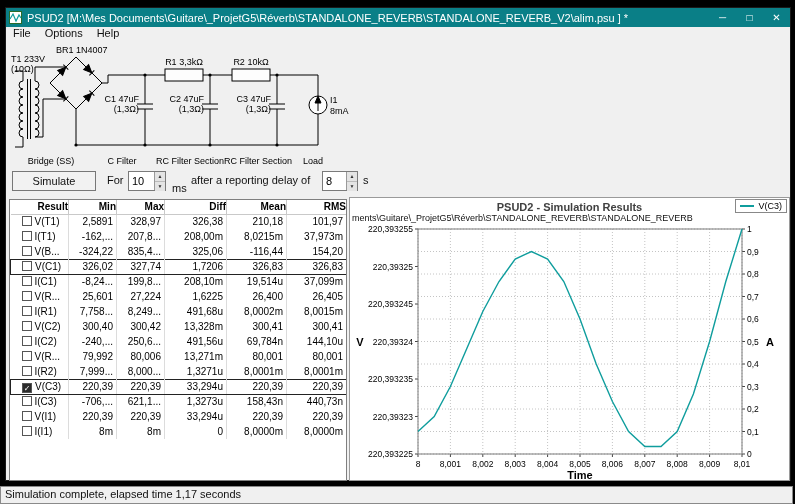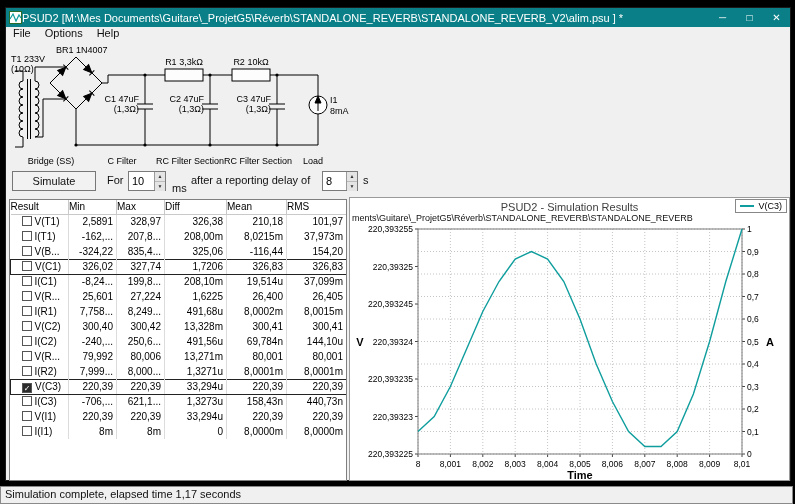--- a/index.html
+++ b/index.html
@@ -1,20 +1,20 @@
 <!DOCTYPE html>
 <html><head>
 <meta charset="utf-8">
 <style>
   *{margin:0;padding:0;box-sizing:border-box}
   html,body{width:795px;height:504px;background:#000;font-family:"Liberation Sans",sans-serif;position:relative;overflow:hidden}
   .window{position:absolute;left:5px;top:7px;width:786px;height:474px;background:#f0f0f0;border:1px solid #1a1a1a}
   .titlebar{height:19px;background:#0a7f87;display:flex;align-items:center;color:#fff;font-size:11px;padding-left:3px}
   .app-icon{flex:0 0 auto}
-  .title-text{white-space:nowrap;overflow:hidden;flex:1}
+  .title-text{margin-left:5px;white-space:nowrap;overflow:hidden;flex:1}
   .win-btns{display:flex;height:100%}
   .win-btn{width:27px;text-align:center;line-height:19px;font-size:10px;cursor:default}
   .menubar{height:18px;display:flex;align-items:flex-start;font-size:11px;color:#111}
   .menu-item{padding:0 7px}
   .schematic{position:absolute;left:4px;top:37px}
   .schematic text{font-size:9px;fill:#000}
   .schematic .mid{text-anchor:middle}
   .schematic .end{text-anchor:end}
   .schematic line,.schematic polyline,.schematic path,.schematic polygon,.schematic rect,.schematic circle{stroke:#000;stroke-width:1;fill:none}
   .schematic polygon.d{fill:#000}
@@ -22,30 +22,30 @@
   .schematic circle.dot{fill:#000;stroke:none}
   .sim-btn{position:absolute;left:6px;top:163px;width:84px;height:20px;background:#f2f2f2;border:1px solid #777;font-size:11px;text-align:center;line-height:18px;color:#111}
   .lbl{position:absolute;font-size:11px;color:#111}
   .spinbox{position:absolute;height:20px;background:#fff;border:1px solid #7a7a7a;display:flex}
   .spin-value{flex:1;font-size:11px;line-height:18px;padding-left:3px;color:#000}
   .spin-btns{width:11px;display:flex;flex-direction:column;border-left:1px solid #9a9a9a}
   .spin-up,.spin-down{flex:1;background:#e4e4e4;font-size:5px;line-height:9px;text-align:center;color:#333;border-bottom:1px solid #bbb}
   .spin-down{border-bottom:none}
   .results{position:absolute;left:3px;top:191px;width:338px;height:282px;background:#fff;border:1px solid #7f7f7f;overflow:hidden;font-size:10px;color:#000}
   .results table{border-collapse:collapse;width:336px;table-layout:fixed}
-  .results th{font-weight:normal;height:14px;border-right:1px solid #c9c9c9;border-bottom:1px solid #c9c9c9;text-align:left;font-size:10px;overflow:hidden}
+  .results th{font-weight:bold;height:14px;border-right:1px solid #c9c9c9;border-bottom:1px solid #c9c9c9;text-align:right;font-size:10px;overflow:hidden}
   .results td{height:15px;border-right:1px solid #dcdcdc;text-align:right;padding-right:3px;white-space:nowrap;overflow:hidden}
   .results td.c-name{text-align:left;padding:0 0 0 11px}
   .cb{display:inline-block;width:10px;height:10px;border:1px solid #555;background:#fff;vertical-align:-1px;margin-right:3px;font-size:8px;line-height:9px;text-align:center}
   .cb.on{background:#2b2b2b;color:#fff}
   tr.outlined td{border-top:1px solid #222;border-bottom:1px solid #222}
   tr.outlined td:first-child{border-left:1px solid #222}
   tr.outlined td:last-child{border-right:1px solid #222}
   .chart-panel{position:absolute;left:343px;top:189px;width:441px;height:284px;background:#fff;border:1px solid #9a9a9a}
-  .chart-title{position:absolute;left:0;right:0;top:3px;text-align:center;font-size:11px;font-weight:normal;color:#404040}
+  .chart-title{position:absolute;left:0;right:0;top:3px;text-align:center;font-size:11px;font-weight:bold;color:#404040}
   .chart-subtitle{position:absolute;left:2px;top:15px;font-size:9px;color:#111;white-space:nowrap}
   .legend{position:absolute;right:2px;top:1px;height:14px;border:1px solid #888;background:#fff;display:flex;align-items:center;padding:0 4px;font-size:9px;gap:4px;color:#000}
   .legend-line{display:inline-block;width:14px;height:2px;background:#0f9d9d}
   .chart-svg{position:absolute;left:0;top:27px}
   .chart-svg .grid{stroke:#c4c4c4;stroke-dasharray:1 2}
   .chart-svg .tick{stroke:#444}
   .chart-svg .pbox{fill:none;stroke:#7a7a7a}
   .chart-svg text{fill:#000;font-size:8.5px}
   .chart-svg .tx{text-anchor:middle}
   .chart-svg .tl{text-anchor:end}

